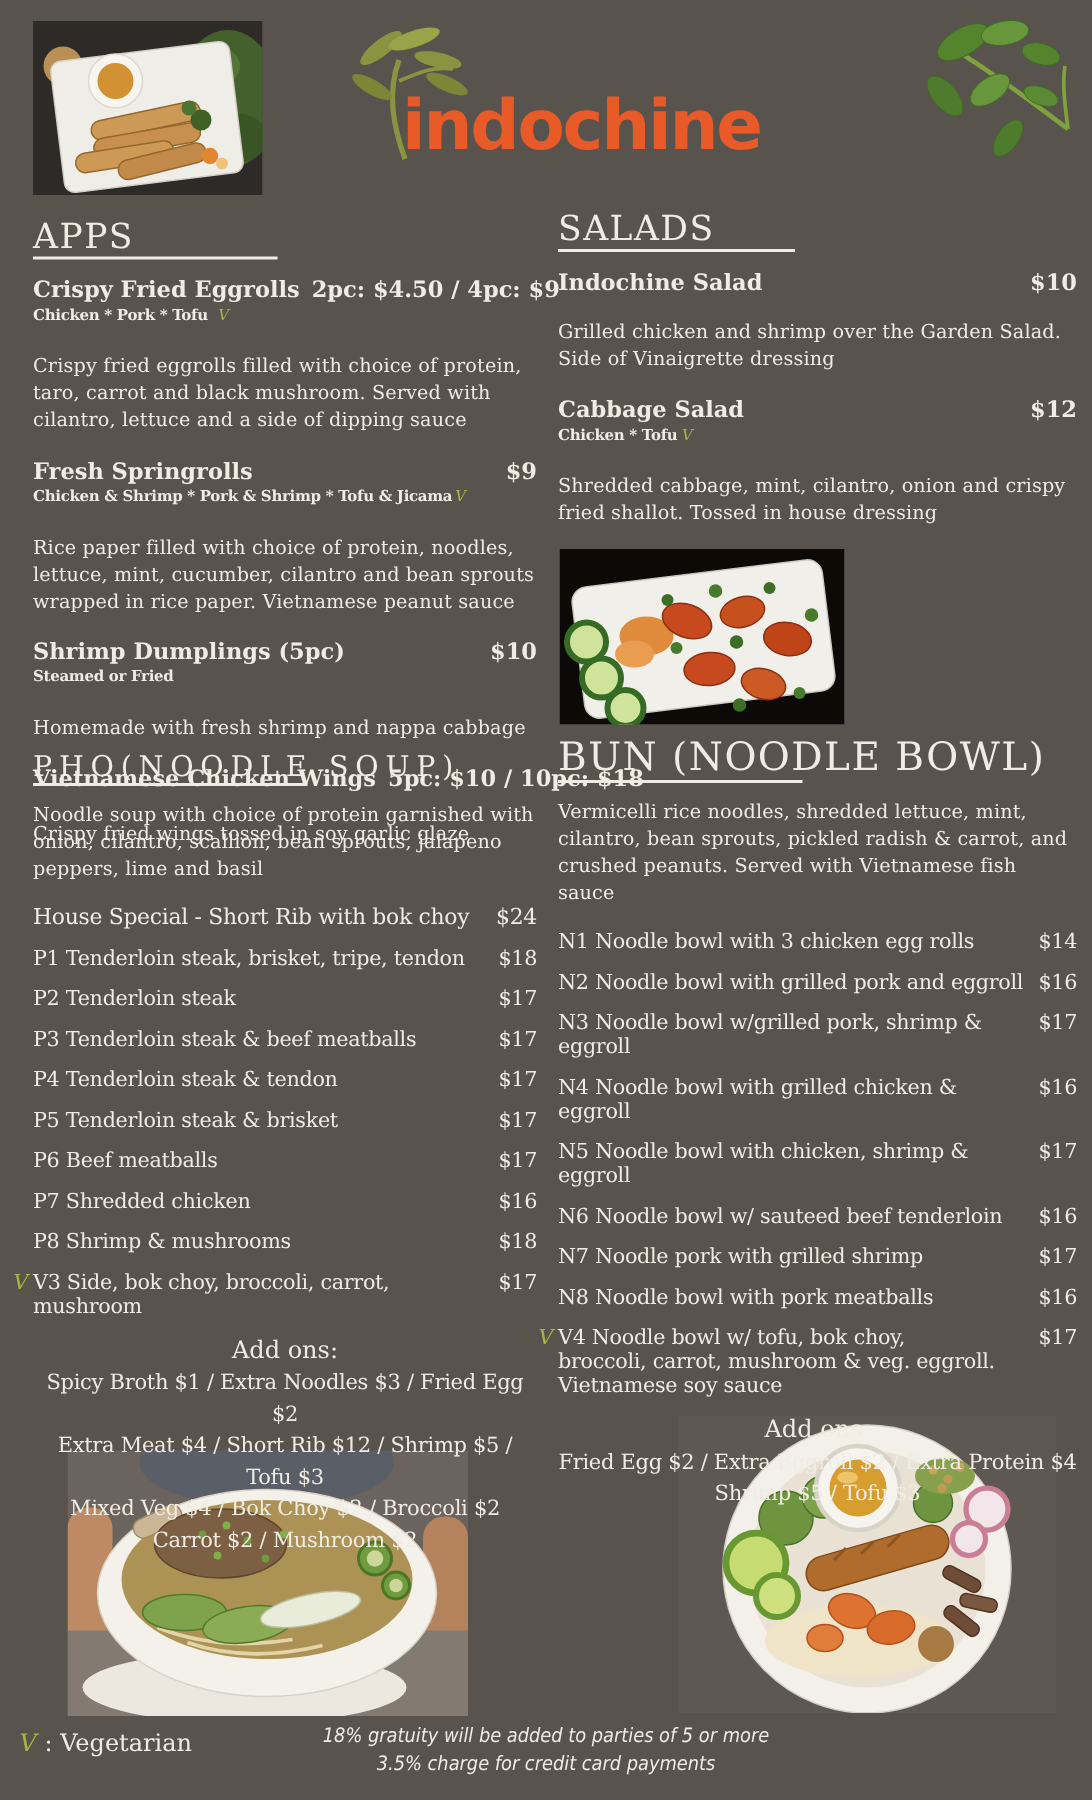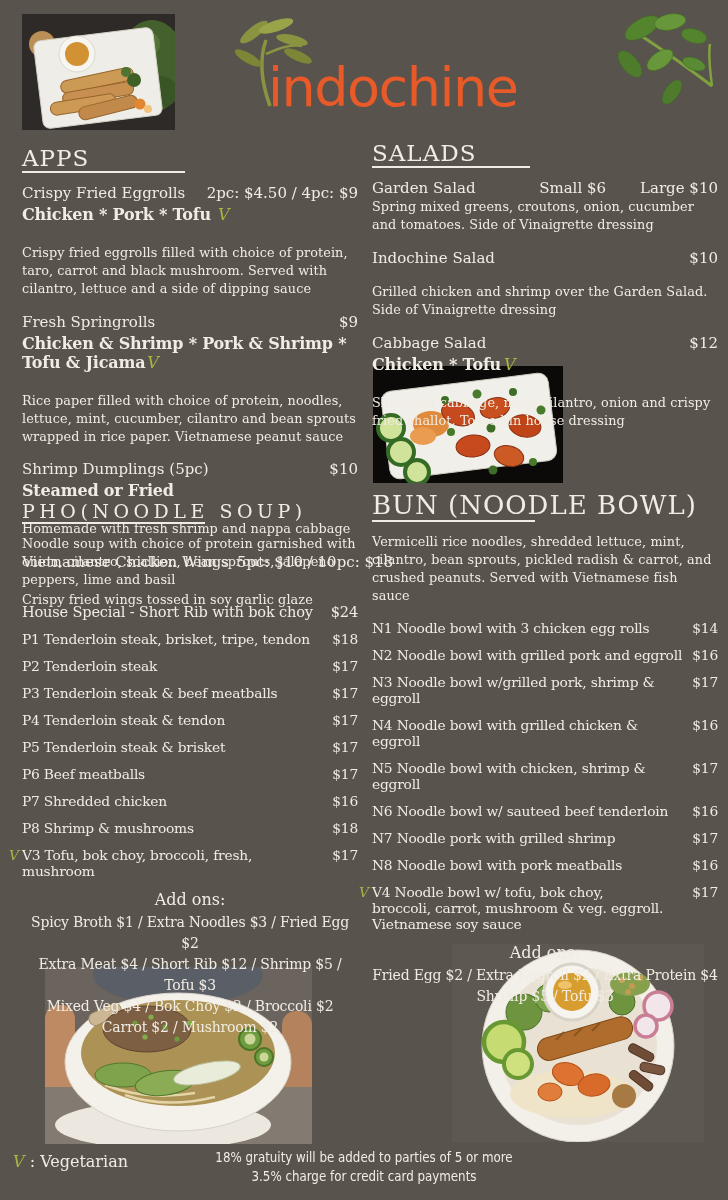--- a/index.html
+++ b/index.html
@@ -9,43 +9,43 @@
   html,body{background:#3c3835;}
   #page{
     position:relative; width:728px; height:1200px; margin:0 auto;
     background:var(--bg); color:var(--ink);
     font-family:"DejaVu Serif", serif; overflow:hidden;
   }
   
   #logo-wrap{position:absolute; left:232px; top:12px; width:290px; height:110px;}
   #logo-text{
     position:absolute; left:36px; top:44px;
-    font-family:"DejaVu Sans", sans-serif; font-weight:normal;
-    font-size:54px; letter-spacing:-1.5px; color:var(--orange);
+    font-family:"DejaVu Sans", sans-serif; font-weight:bold;
+    font-size:46px; letter-spacing:-1.5px; color:var(--orange);
   }
   #bamboo{position:absolute; left:0; top:2px;}
   
   .col{position:absolute;}
   #apps-sec{left:22px; top:145px; width:336px;}
   #salads-sec{left:372px; top:140px; width:346px;}
   #pho-sec{left:22px; top:500px; width:336px;}
   #bun-sec{left:372px; top:490px; width:346px;}
   .sec-title{
     font-size:23px; letter-spacing:1px; white-space:nowrap;
     border-bottom:2px solid var(--ink); padding-bottom:0;
     width:163px; margin-bottom:11px;
   }
   .sec-title.spread{font-size:19px; letter-spacing:4.5px; width:183px;}
   .sec-desc{font-size:12.8px; line-height:1.42; margin-bottom:12px; letter-spacing:0.1px;}
   
   .mi{margin-bottom:15px;}
-  .mi-head{display:flex; justify-content:space-between; align-items:flex-start; font-size:15px;}
+  .mi-head{display:flex; justify-content:space-between; align-items:flex-start; font-size:15px;font-weight:bold;}
   .mi-name{white-space:nowrap;}
   .mi-price{white-space:nowrap; margin-left:8px;}
-  .mi-var{font-size:16px; font-weight:bold; letter-spacing:-0.2px; margin-top:3px;}
+  .mi-var{font-size:10px; font-weight:bold; letter-spacing:-0.2px; margin-top:3px;}
   .mi-desc{font-size:12.8px; line-height:1.4; margin-top:20px; letter-spacing:0.1px;}
   .salad-prices{display:flex; gap:34px; white-space:nowrap; margin-left:8px;}
   
   .rows{margin-top:14px;}
   .row{
     position:relative; display:flex; justify-content:space-between;
     align-items:flex-start; font-size:13.8px; letter-spacing:-0.2px;
     margin-bottom:11px;
   }
   .row .r-name{padding-right:6px;}
@@ -61,21 +61,21 @@
   
   .photo{position:absolute; line-height:0;}
   #photo-eggrolls{left:22px; top:14px;}
   #photo-tomato{left:616px; top:6px;}
   #photo-wings{left:373px; top:366px;}
   #photo-pho{left:45px; top:967px;}
   #photo-bowl{left:452px; top:944px;}
   
   #legend{position:absolute; left:13px; top:1152px; font-size:16px;}
   #gratuity{position:absolute; left:0; top:1148px; width:728px; text-align:center;
-            font-size:13.2px; line-height:1.45; font-family:"DejaVu Sans Condensed","DejaVu Sans",sans-serif;}
+            font-size:13.2px; line-height:1.45; font-family:"DejaVu Sans Condensed","DejaVu Sans",sans-serif;font-style:italic;}
 </style>
 </head>
 <body>
 
 <div id="page">
 
   <div id="logo-wrap">
     <svg id="bamboo" width="82" height="95" viewBox="0 0 82 95">
       <path d="M38,92 C30,70 26,48 34,26" stroke="#8a9440" stroke-width="3.5" fill="none"></path>
       <path d="M34,40 C48,34 58,30 70,32" stroke="#8a9440" stroke-width="2.5" fill="none"></path>
@@ -245,30 +245,20 @@
         <span class="mi-name">Vietnamese Chicken Wings</span>
         <span class="mi-price">5pc: $10 / 10pc: $18</span>
       </div>
       <div class="mi-desc">Crispy fried wings tossed in soy garlic glaze</div>
     </div>
   </div>
 
   <div class="col" id="salads-sec">
     <div class="sec-title" style="width:158px">SALADS</div>
 
-    <div class="mi">
-      <div class="mi-head">
-        <span class="mi-name">Garden Salad</span>
-        <span class="salad-prices">
-          <span>Small $6</span>
-          <span>Large $10</span>
-        </span>
-      </div>
-      <div class="mi-desc" style="margin-top:1px">Spring mixed greens, croutons, onion, cucumber and tomatoes. Side of Vinaigrette dressing</div>
-    </div>
 
     <div class="mi">
       <div class="mi-head">
         <span class="mi-name">Indochine Salad</span>
         <span class="mi-price">$10</span>
       </div>
       <div class="mi-desc" style="margin-top:16px">Grilled chicken and shrimp over the Garden Salad. Side of Vinaigrette dressing</div>
     </div>
 
     <div class="mi">
@@ -317,21 +307,21 @@
       <div class="row">
           <span class="r-name">P7 Shredded chicken</span>
           <span class="r-price">$16</span>
         </div>
       <div class="row">
           <span class="r-name">P8 Shrimp &amp; mushrooms</span>
           <span class="r-price">$18</span>
         </div>
       <div class="row">
           <span class="veg out">V</span>
-          <span class="r-name">V3 Tofu, bok choy, broccoli, fresh, mushroom</span>
+          <span class="r-name">V3 Side, bok choy, broccoli, carrot, mushroom</span>
           <span class="r-price">$17</span>
         </div>
     </div>
 
     <div class="addons">
       <div class="addons-title">Add ons:</div>
       <div class="addons-line">Spicy Broth $1 / Extra Noodles $3 / Fried Egg $2</div>
       <div class="addons-line">Extra Meat $4 / Short Rib $12 / Shrimp $5 / Tofu $3</div>
       <div class="addons-line">Mixed Veg $4 / Bok Choy $2 / Broccoli $2</div>
       <div class="addons-line">Carrot $2 / Mushroom $2</div>

